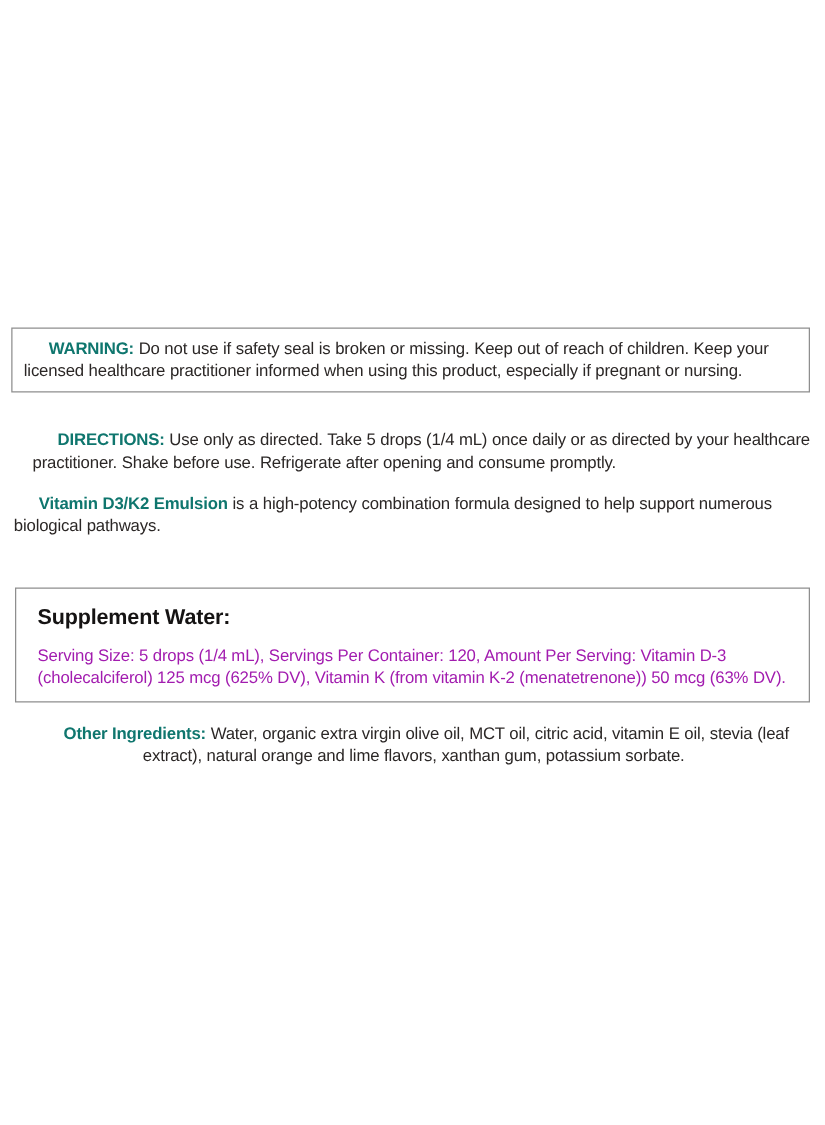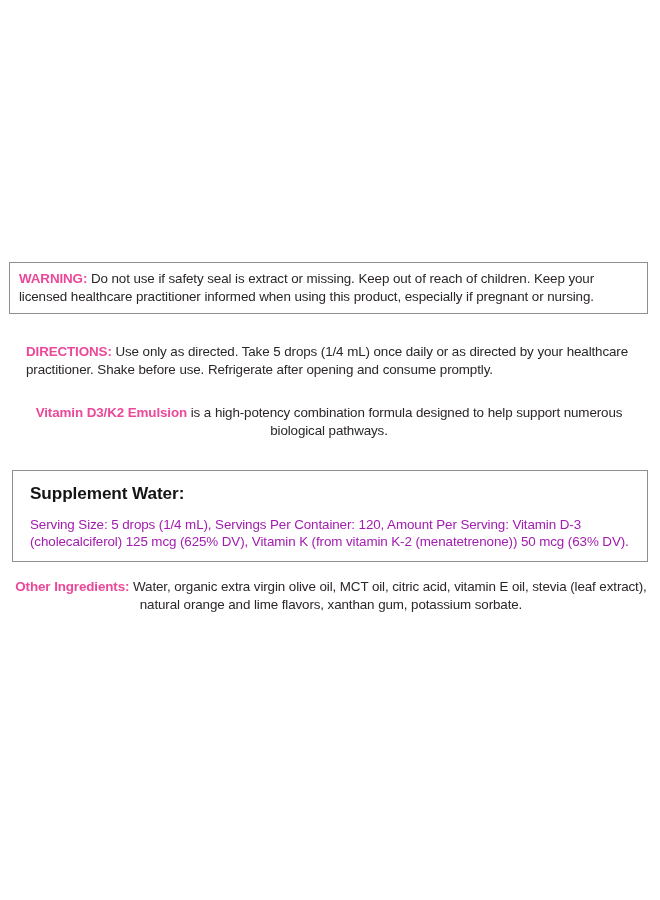--- a/index.html
+++ b/index.html
@@ -31,21 +31,22 @@
   .body-text {
     font-size: 13.4px;
     line-height: 17.6px;
     color: #2b2726;
     letter-spacing: -0.12px;
     word-spacing: 0.1px;
   }
 
   .lead {
     font-weight: bold;
-    color: #ec4899;
+    color: #0f766e;
+    margin-left: 20px;
   }
 
   
   .warning-box {
     left: 9px;
     top: 262px;
     width: 639px;
     border: 1px solid #8e8e8e;
     padding: 7px 9px 8px 9px;
   }
@@ -53,23 +54,22 @@
   
   .directions {
     left: 26px;
     top: 343px;
     width: 640px;
   }
 
   
   .product-statement {
     left: 11px;
-    top: 404px;
+    top: 394px;
     width: 636px;
-    text-align: center;
   }
 
   
   .facts-box {
     left: 12px;
     top: 470px;
     width: 636px;
     border: 1px solid #8e8e8e;
     padding: 12px 14px 10px 17px;
   }
@@ -98,21 +98,21 @@
     width: 640px;
     text-align: center;
   }
 </style>
 </head>
 <body>
 
 <div class="label-sheet">
 
   <div class="block warning-box body-text">
-    <span class="lead">WARNING:</span><span> Do not use if safety seal is extract or missing. Keep out of reach of children. Keep your licensed healthcare practitioner informed when using this product, especially if pregnant or nursing.</span>
+    <span class="lead">WARNING:</span><span> Do not use if safety seal is broken or missing. Keep out of reach of children. Keep your licensed healthcare practitioner informed when using this product, especially if pregnant or nursing.</span>
   </div>
 
   <div class="block directions body-text">
     <span class="lead">DIRECTIONS:</span><span> Use only as directed. Take 5 drops (1/4 mL) once daily or as directed by your healthcare practitioner. Shake before use. Refrigerate after opening and consume promptly.</span>
   </div>
 
   <div class="block product-statement body-text">
     <span class="lead">Vitamin D3/K2 Emulsion</span><span> is a high-potency combination formula designed to help support numerous biological pathways.</span>
   </div>
 

